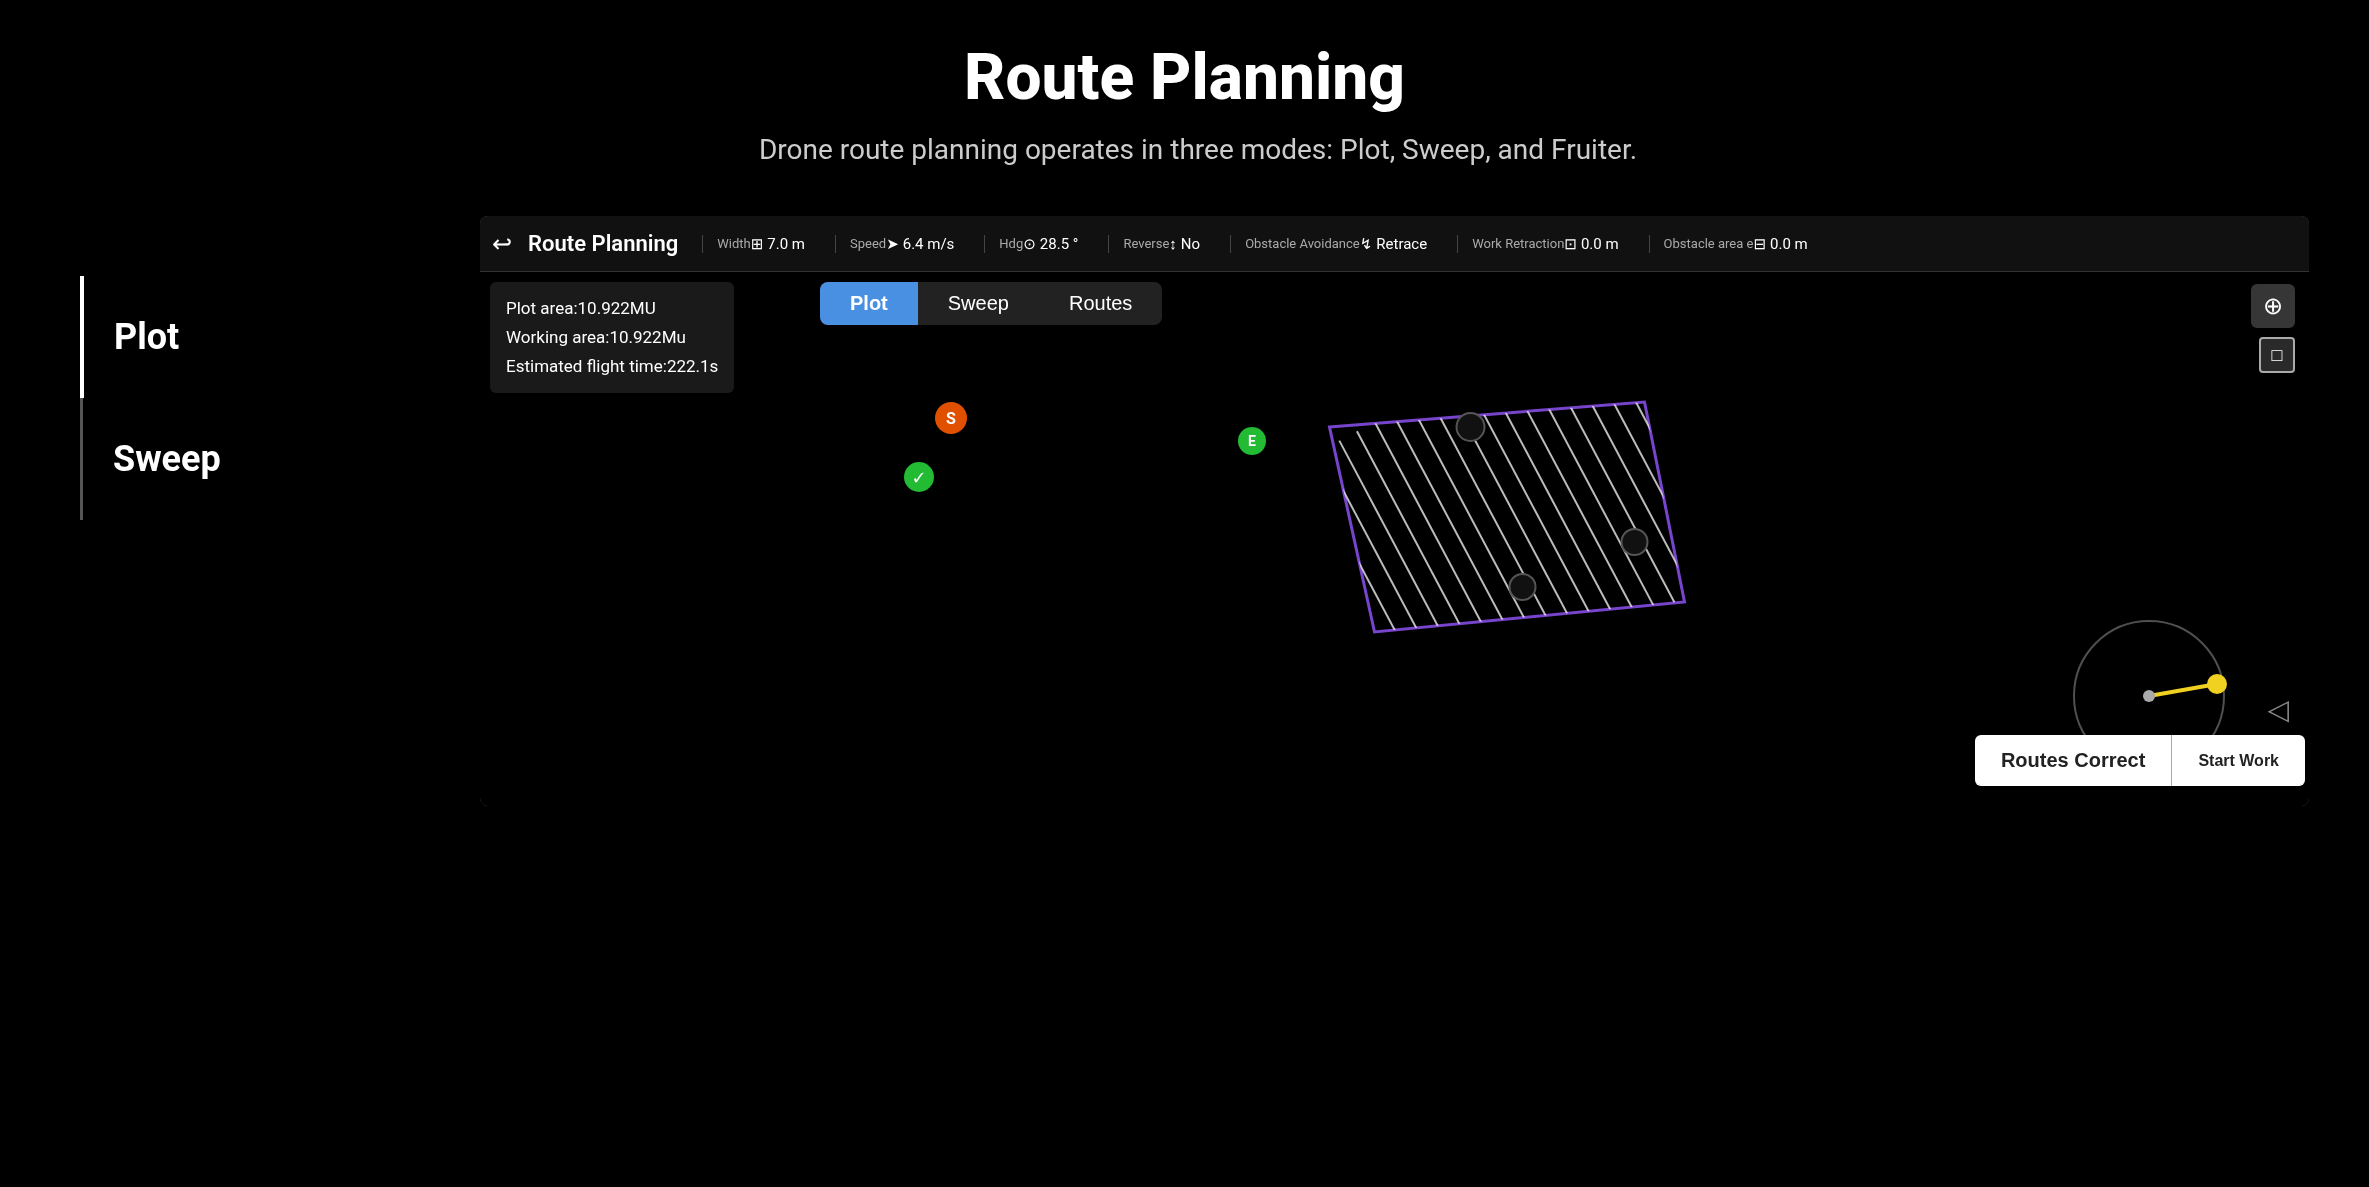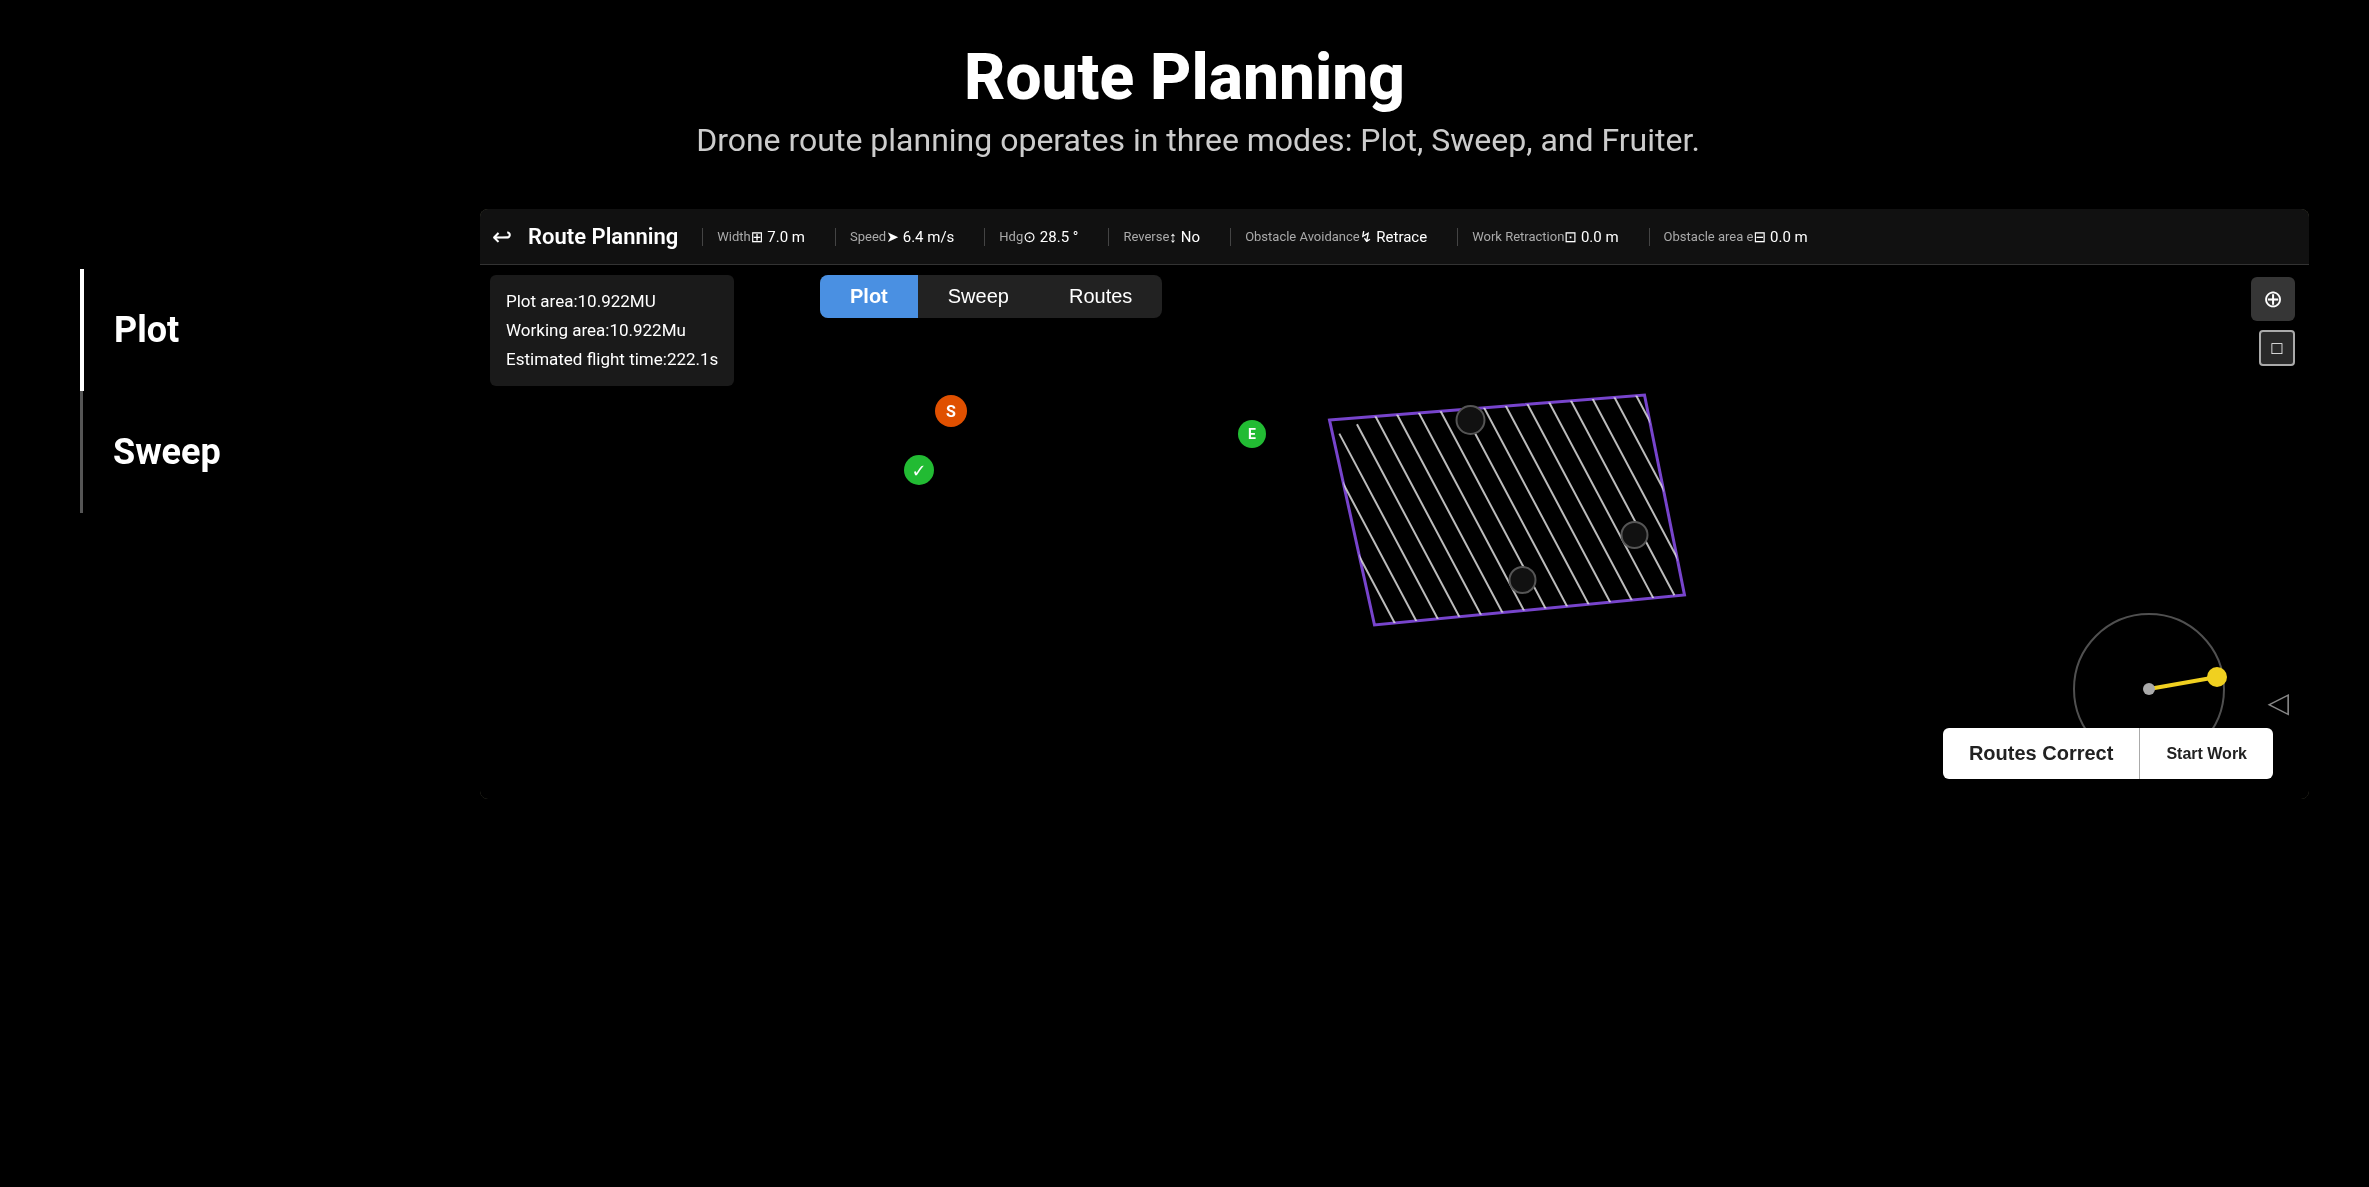--- a/index.html
+++ b/index.html
@@ -14,23 +14,23 @@
     .page-header {
       text-align: center;
       padding: 40px 0 20px;
     }
     .page-title {
       font-size: 64px;
       font-weight: 800;
       color: #fff;
     }
     .page-subtitle {
-      font-size: 32px;
+      font-size: 28px;
       color: #ccc;
-      margin-top: 6px;
+      margin-top: 18px;
       padding-left: 27px;
     }
 
     .content-area {
       display: flex;
       flex-direction: row;
       padding: 30px 0 0 0;
       align-items: flex-start;
     }
 
@@ -220,21 +220,21 @@
       right: 20px;
       font-size: 28px;
       color: #888;
       cursor: pointer;
     }
 
     
     .bottom-buttons {
       position: absolute;
       bottom: 20px;
-      right: 36px;
+      right: 4px;
       display: flex;
       gap: 0;
     }
     .btn-routes-correct {
       background: #fff;
       color: #222;
       border: none;
       padding: 14px 26px;
       font-size: 20px;
       font-weight: 600;

